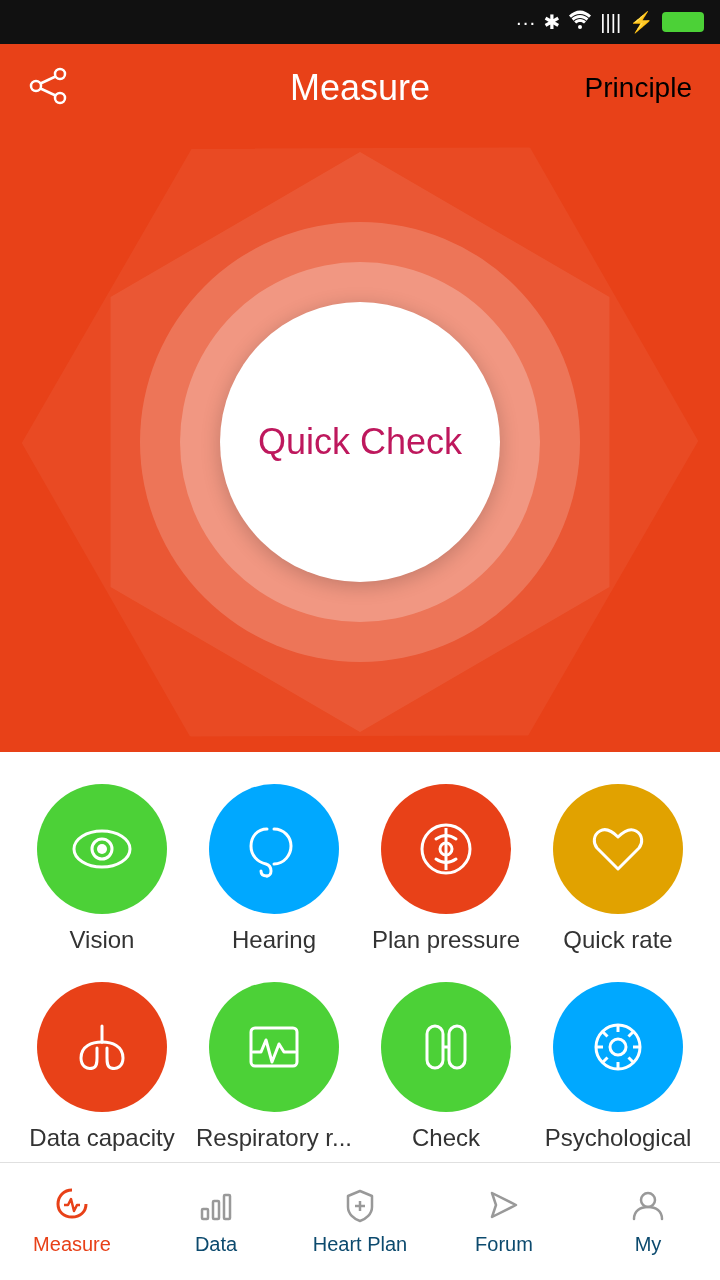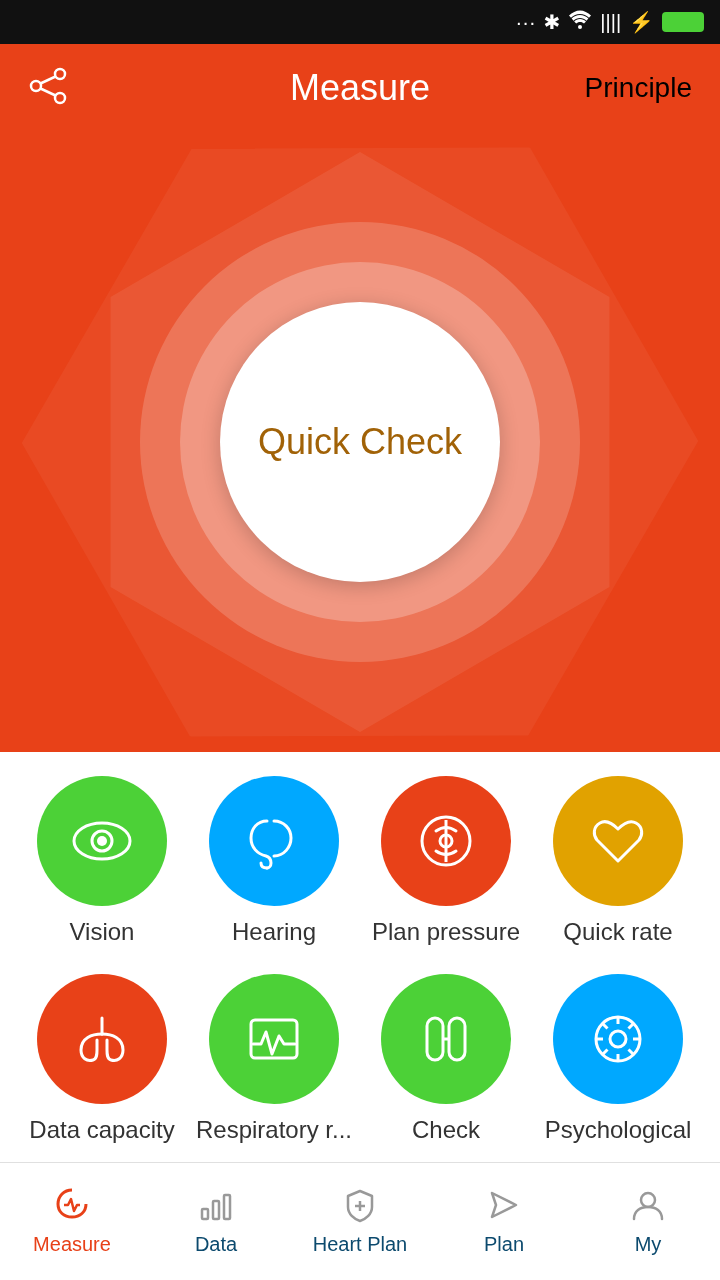--- a/index.html
+++ b/index.html
@@ -120,29 +120,29 @@
       width: 280px;
       height: 280px;
       border-radius: 50%;
       background: white;
       display: flex;
       align-items: center;
       justify-content: center;
       box-shadow: 0 4px 20px rgba(0,0,0,0.2);
     }
     .quick-check-text {
-      color: #a16207;
+      color: #be185d;
       font-size: 36px;
       font-weight: 500;
     }
 
     
     .grid-section {
       background: #fff;
-      padding: 24px 16px;
+      padding: 32px 16px;
     }
     .grid-row {
       display: flex;
       justify-content: space-around;
       margin-bottom: 28px;
     }
     .grid-item {
       display: flex;
       flex-direction: column;
       align-items: center;
@@ -404,21 +404,21 @@
     </span>
     <span class="nav-label">Heart Plan</span>
   </div>
 
   <div class="nav-item">
     <span class="nav-icon">
       <svg width="36" height="36" viewBox="0 0 36 36" fill="none" stroke="#999" stroke-width="2.5">
         <path d="M6 6 L30 18 L6 30 L10 18 Z" stroke-linejoin="round"></path>
       </svg>
     </span>
-    <span class="nav-label">Plan</span>
+    <span class="nav-label">Forum</span>
   </div>
 
   <div class="nav-item">
     <span class="nav-icon">
       <svg width="36" height="36" viewBox="0 0 36 36" fill="none" stroke="#999" stroke-width="2.5">
         <circle cx="18" cy="13" r="7"></circle>
         <path d="M4 32 C4 24 10 20 18 20 C26 20 32 24 32 32" stroke-linecap="round"></path>
       </svg>
     </span>
     <span class="nav-label">My</span>

